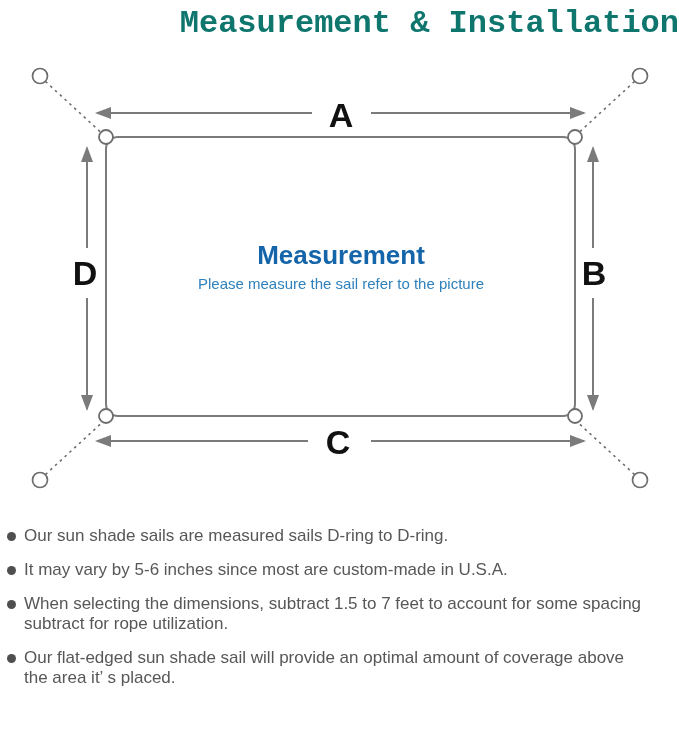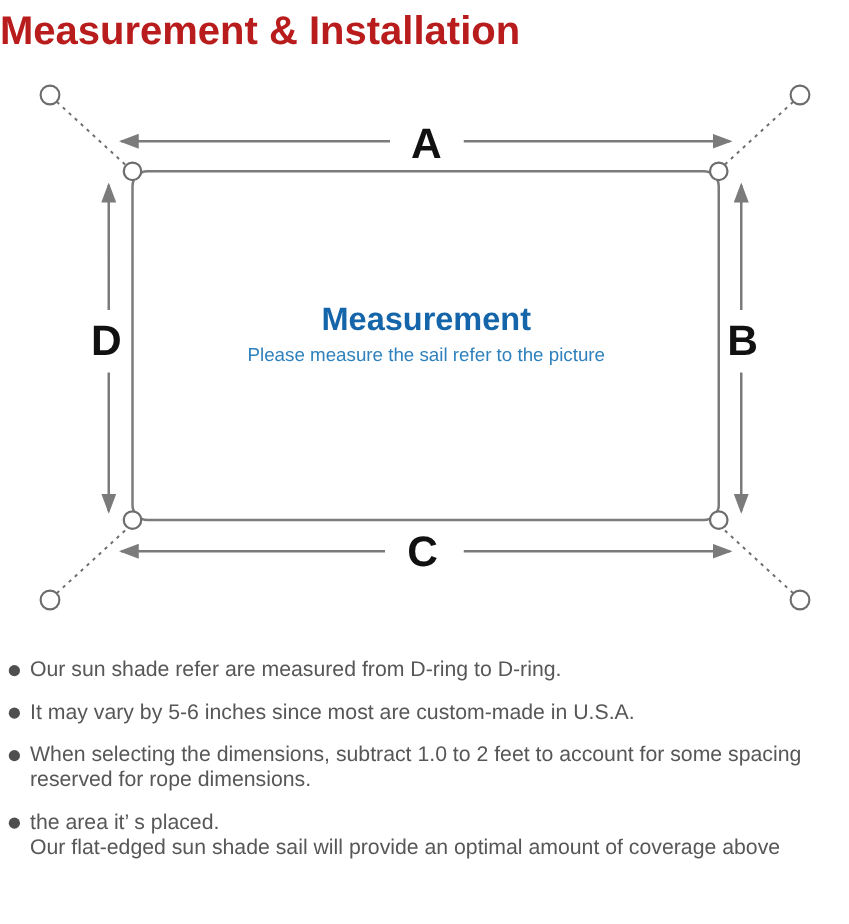--- a/index.html
+++ b/index.html
@@ -15,26 +15,27 @@
     width: 679px;
     height: 739px;
     position: relative;
     background: #ffffff;
   }
   h1.title {
     margin: 0;
     padding-top: 4px;
     height: 58px;
     box-sizing: border-box;
-    text-align: left;
+    text-align: right;
     font-size: 32px;
     line-height: 40px;
     font-weight: bold;
-    color: #b91c1c;
+    color: #0f766e;
     letter-spacing: 0px;
+    font-family: Liberation Mono, monospace;
   }
   svg.diagram {
     display: block;
     width: 679px;
     height: 440px;
   }
   .sail-line { stroke: #7b7b7b; stroke-width: 2; fill: none; }
   .dim-line  { stroke: #7b7b7b; stroke-width: 2; }
   .dash-line { stroke: #6d6d6d; stroke-width: 1.6; stroke-dasharray: 2.5 4; fill: none; }
   .anchor    { fill: #ffffff; stroke: #6d6d6d; stroke-width: 1.7; }
@@ -121,31 +122,31 @@
     <line class="dim-line" x1="593" y1="240" x2="593" y2="351" marker-end="url(#arrow)"></line>
     <text class="dim-label" x="594" y="215" text-anchor="middle" dominant-baseline="central">B</text>
 
     <text class="center-title" x="341" y="206" text-anchor="middle">Measurement</text>
     <text class="center-sub" x="341" y="231" text-anchor="middle">Please measure the sail refer to the picture</text>
   </svg>
 
   <ul class="notes">
     <li>
       <span class="dot"></span>
-      <div>Our sun shade refer are measured from D-ring to D-ring.</div>
+      <div>Our sun shade sails are measured sails D-ring to D-ring.</div>
     </li>
     <li>
       <span class="dot"></span>
       <div>It may vary by 5-6 inches since most are custom-made in U.S.A.</div>
     </li>
     <li>
       <span class="dot"></span>
-      <div>When selecting the dimensions, subtract 1.0 to 2 feet to account for some spacing</div>
-      <div>reserved for rope dimensions.</div>
+      <div>When selecting the dimensions, subtract 1.5 to 7 feet to account for some spacing</div>
+      <div>subtract for rope utilization.</div>
     </li>
     <li>
       <span class="dot"></span>
+      <div>Our flat-edged sun shade sail will provide an optimal amount of coverage above</div>
       <div>the area it’ s placed.</div>
-      <div>Our flat-edged sun shade sail will provide an optimal amount of coverage above</div>
     </li>
   </ul>
 
 </div>
 
 </body></html>

